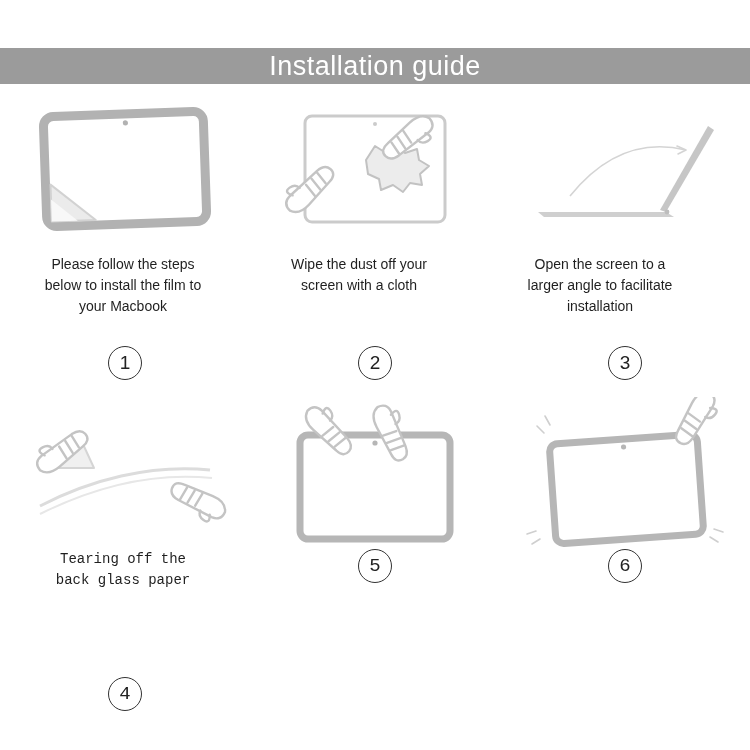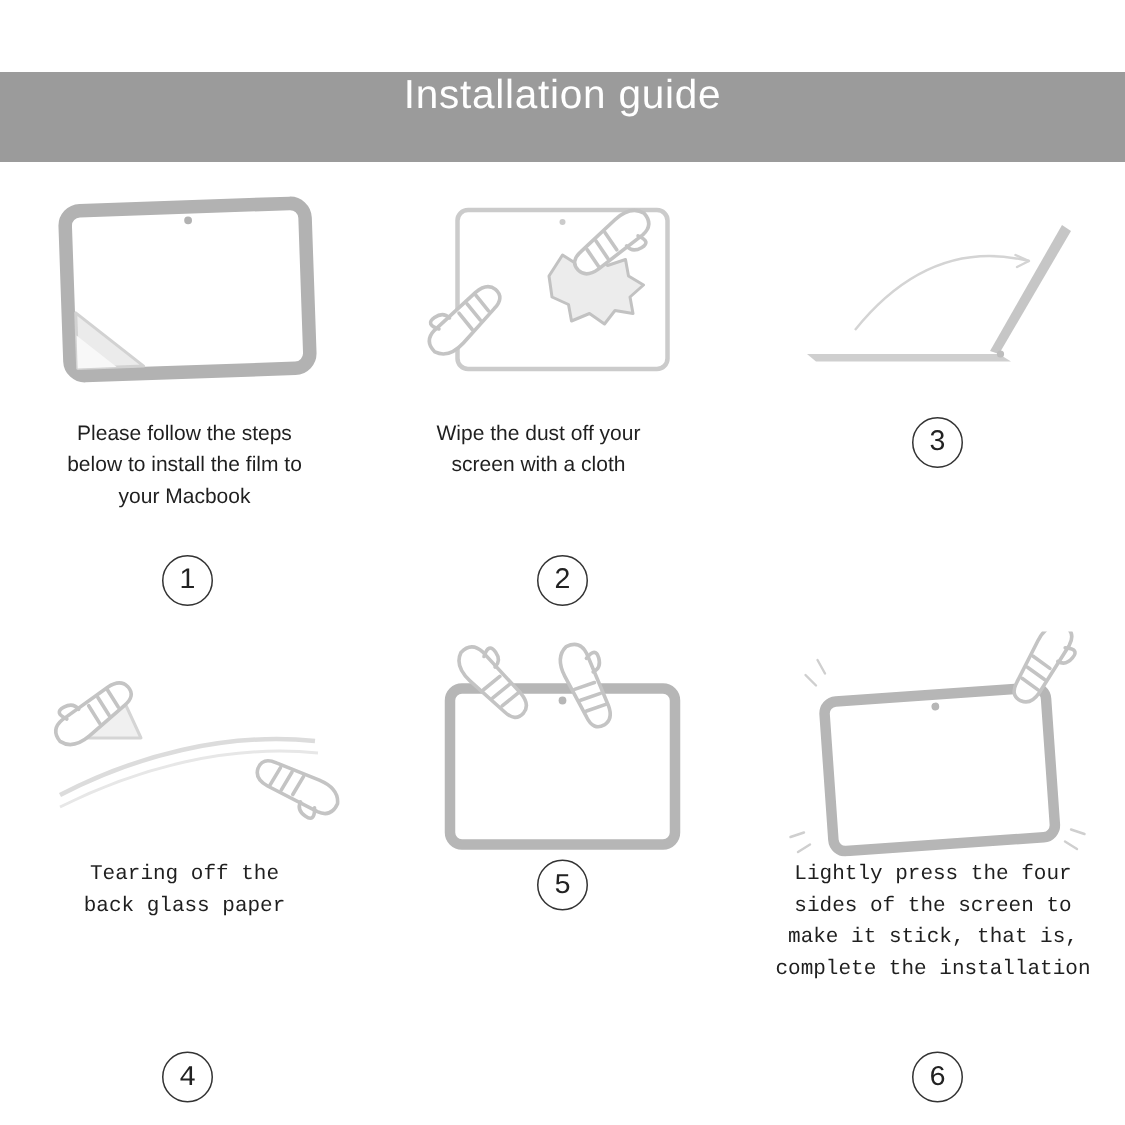--- a/index.html
+++ b/index.html
@@ -1,22 +1,22 @@
 <!DOCTYPE html>
 <html><head>
 <meta charset="utf-8">
 <style>
   html,body{margin:0;padding:0;background:#ffffff;}
   .page{
     width:750px;height:750px;background:#ffffff;position:relative;overflow:hidden;
     font-family:"Liberation Sans", sans-serif;color:#1f1f1f;
   }
   .header-bar{
-    margin-top:48px;height:60px;background:#9b9b9b;
-    display:flex;align-items:flex-start;justify-content:center;
+    margin-top:48px;height:36px;background:#9b9b9b;
+    display:flex;align-items:center;justify-content:center;
   }
   .header-bar .title{
     color:#ffffff;font-size:27px;font-weight:400;letter-spacing:0.5px;
   }
   .steps{
     display:grid;grid-template-columns:250px 250px 250px;
   }
   .step{display:grid;}
   .row1 .step{grid-template-rows:170px 92px 48px;}
   .row2 .step{grid-template-rows:155px 128px 48px;font-family:Liberation Mono, monospace;}
@@ -103,20 +103,21 @@
     <div class="step c3">
       <div class="illus-box">
         <svg class="illus" width="210" height="150" viewBox="0 0 210 150">
           <path d="M18 118 L146 118 L154 123 L24 123 Z" fill="#cfcfcf"></path>
           <path d="M146 118 L194 36 L188 32 L140 116 Z" fill="#c6c6c6"></path>
           <circle cx="147" cy="118" r="2.4" fill="#bdbdbd"></circle>
           <path d="M50 102 Q100 40 166 56" fill="none" stroke="#d4d4d4" stroke-width="1.6"></path>
           <path d="M166 56 l-9 -4 M166 56 l-8 4" fill="none" stroke="#d4d4d4" stroke-width="1.6" stroke-linecap="round"></path>
         </svg>
       </div>
+      <div class="caption w3">Open the screen to a larger angle to facilitate installation</div>
       <div class="numrow">
           <div class="step-num">3</div>
         </div>
     </div>
 
   </div>
 
   <div class="steps row2">
 
     <div class="step c1">
@@ -167,21 +168,20 @@
           <g transform="translate(206,6) rotate(130)">
               <use href="#hand" width="64" height="36"></use>
             </g>
           <g stroke="#cfcfcf" stroke-width="1.6" stroke-linecap="round" fill="none">
             <path d="M24 36 l-7 -7 M30 28 l-5 -9"></path>
             <path d="M20 142 l-8 5 M16 134 l-9 3"></path>
             <path d="M190 140 l8 5 M194 132 l9 3"></path>
           </g>
         </svg>
       </div>
-      <div class="caption w6">Lightly press the four sides of the screen to make it stick, that is, complete the installation</div>
       <div class="numrow">
           <div class="step-num">6</div>
         </div>
     </div>
 
   </div>
 
 </div>
 
 </body></html>

